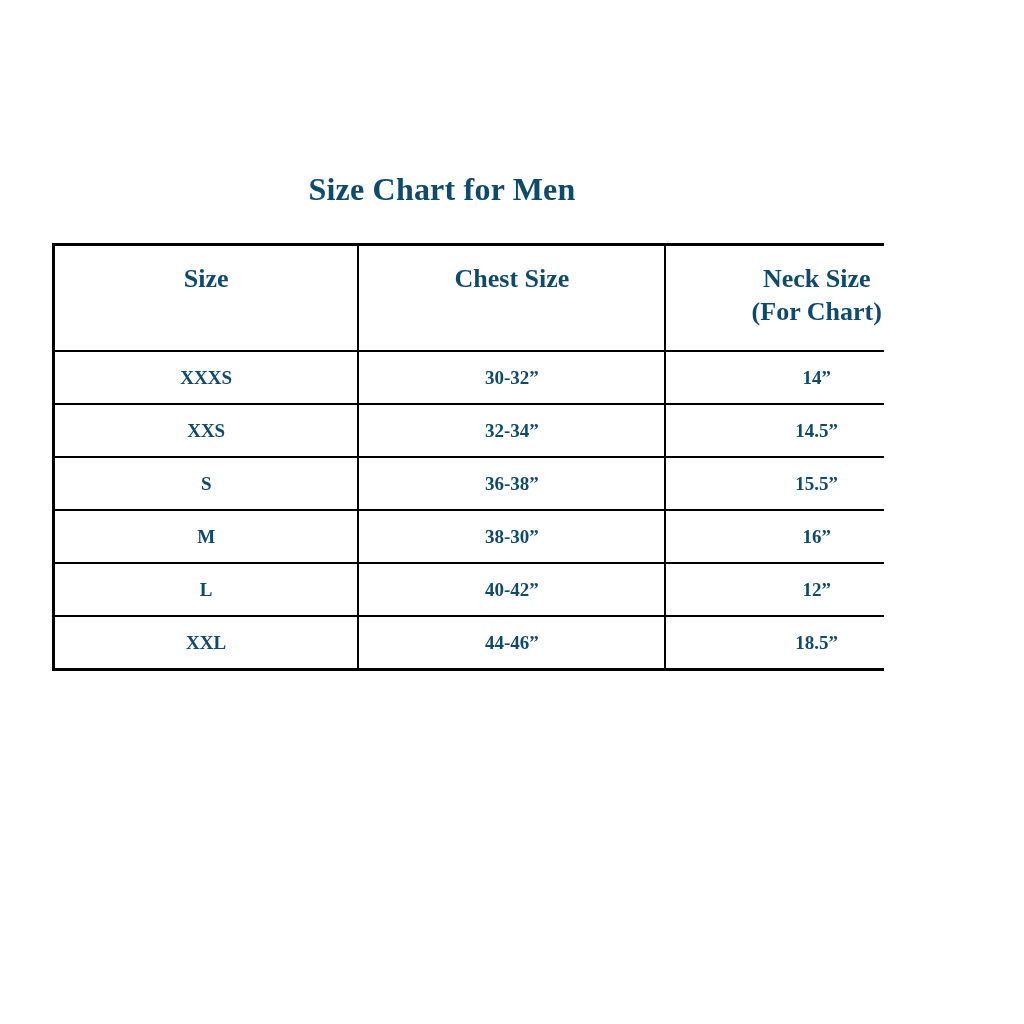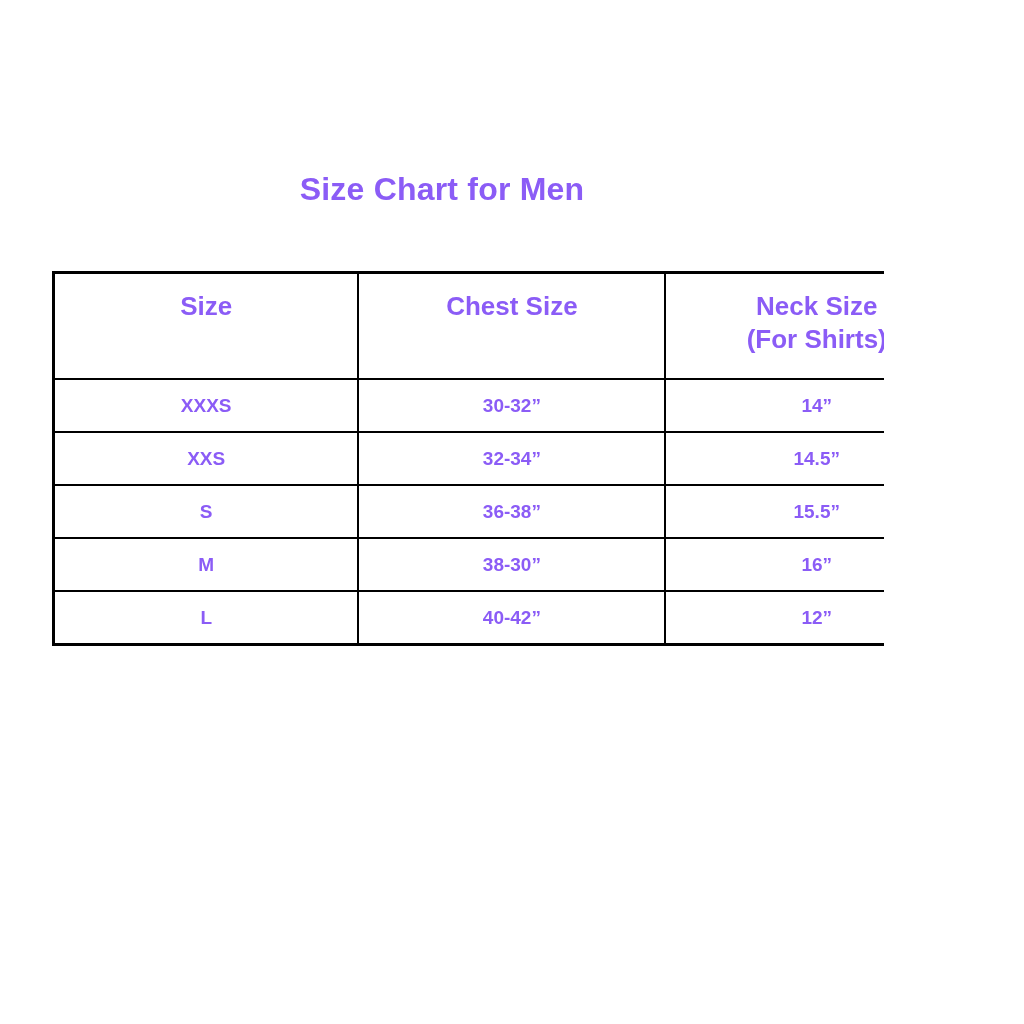--- a/index.html
+++ b/index.html
@@ -5,43 +5,42 @@
   html, body {
     margin: 0;
     padding: 0;
     background: #ffffff;
   }
   .canvas {
     position: relative;
     width: 884px;
     height: 1024px;
     background: #ffffff;
-    font-family: Liberation Sans, sans-serif;
-    color: #8b5cf6;
+    font-family: Liberation Serif, serif;
+    color: #0c4a6e;
     overflow: hidden;
   }
   .page-title {
     position: absolute;
     top: 171px;
     left: 0;
     width: 100%;
     text-align: center;
     font-size: 32px;
     font-weight: bold;
     letter-spacing: 0.2px;
   }
   table.size-table {
     position: absolute;
     left: 52px;
     top: 243px;
     width: 918px;
     border-collapse: collapse;
     table-layout: fixed;
     border: 3px solid #000000;
-    margin-top: 28px;
   }
   table.size-table th,
   table.size-table td {
     border: 2px solid #000000;
     text-align: center;
     font-weight: bold;
     padding: 0;
     background: #ffffff;
   }
   table.size-table th {
@@ -76,21 +75,21 @@
         <th style="width:33.3%;">
           <div>Size</div>
 
         </th>
         <th style="width:33.6%;">
           <div>Chest Size</div>
 
         </th>
         <th style="width:33.1%;">
           <div>Neck Size</div>
-          <div class="subline">(For Shirts)</div>
+          <div class="subline">(For Chart)</div>
         </th>
       </tr>
     </thead>
     <tbody>
         <tr>
           <td>XXXS</td>
           <td>30-32”</td>
           <td>14”</td>
         </tr>
         <tr>
@@ -106,16 +105,21 @@
         <tr>
           <td>M</td>
           <td>38-30”</td>
           <td>16”</td>
         </tr>
         <tr>
           <td>L</td>
           <td>40-42”</td>
           <td>12”</td>
         </tr>
+        <tr>
+          <td>XXL</td>
+          <td>44-46”</td>
+          <td>18.5”</td>
+        </tr>
       </tbody>
   </table>
 
 </div>
 
 </body></html>

